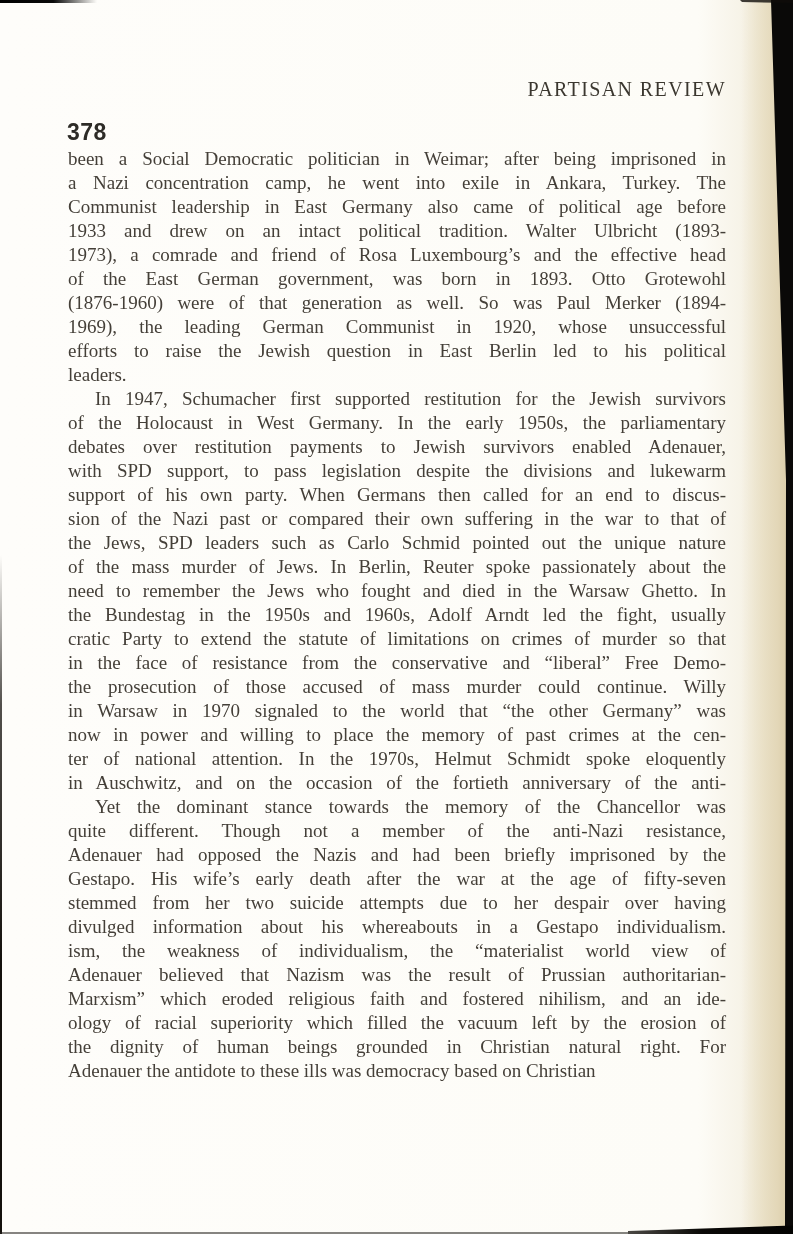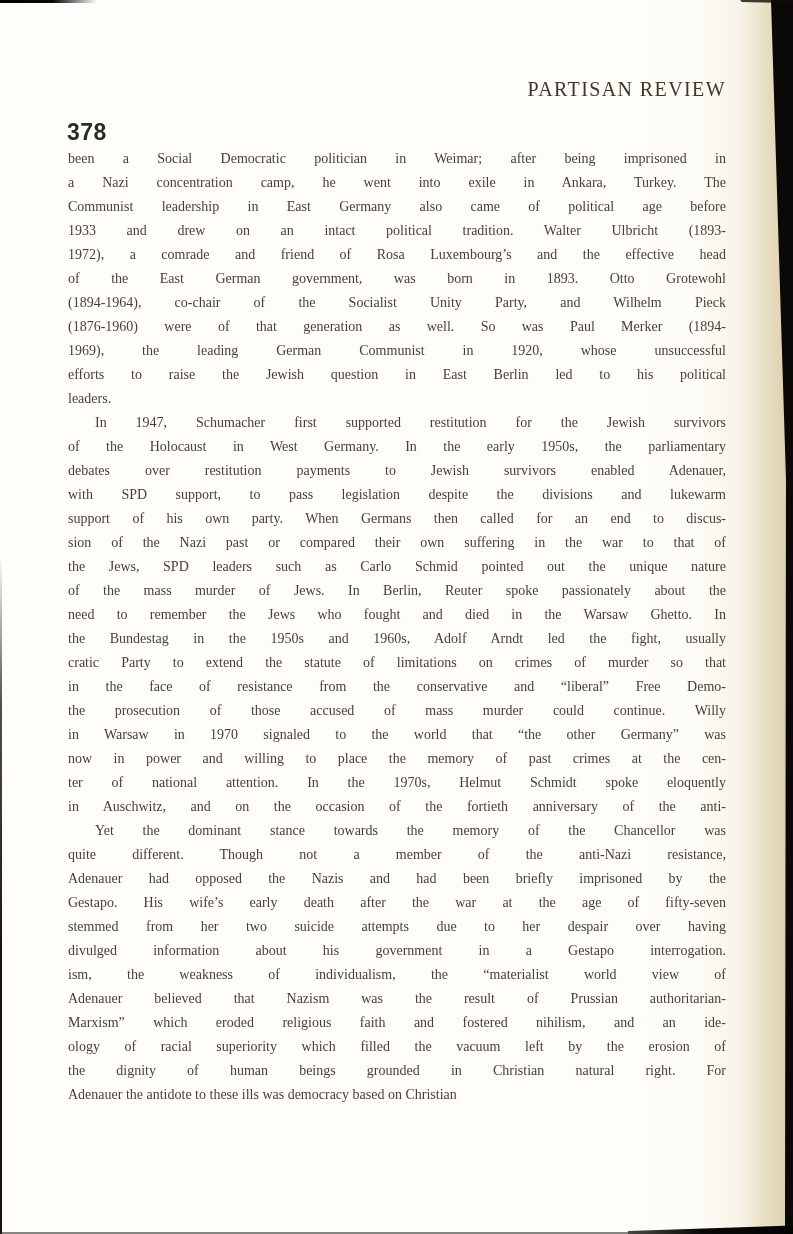--- a/index.html
+++ b/index.html
@@ -35,21 +35,21 @@
     font-size: 20px;
     letter-spacing: 1.4px;
     color: #3b372f;
   }
   
   .body-text {
     position: absolute;
     left: 68px;
     top: 147px;
     width: 658px;
-    font-size: 14px;
+    font-size: 19px;
     line-height: 24px;
     color: #443f38;
   }
   .line {
     text-align: justify;
     text-align-last: justify;
     height: 24px;
     white-space: nowrap-disabled;
   }
   .line.last {
@@ -112,23 +112,22 @@
   <div class="bottom-black-strip"></div>
 
   <div class="page-number">378</div>
   <div class="journal-title">PARTISAN REVIEW</div>
 
   <div class="body-text" id="body-text">
       <div class="line">been a Social Democratic politician in Weimar; after being imprisoned in</div>
       <div class="line">a Nazi concentration camp, he went into exile in Ankara, Turkey. The</div>
       <div class="line">Communist leadership in East Germany also came of political age before</div>
       <div class="line">1933 and drew on an intact political tradition. Walter Ulbricht (1893-</div>
-      <div class="line">1972), a comrade and friend of Rosa Luxembourg’s and the effective head</div>
+      <div class="line">1973), a comrade and friend of Rosa Luxembourg’s and the effective head</div>
       <div class="line">of the East German government, was born in 1893. Otto Grotewohl</div>
-      <div class="line">(1894-1964), co-chair of the Socialist Unity Party, and Wilhelm Pieck</div>
       <div class="line">(1876-1960) were of that generation as well. So was Paul Merker (1894-</div>
       <div class="line">1969), the leading German Communist in 1920, whose unsuccessful</div>
       <div class="line">efforts to raise the Jewish question in East Berlin led to his political</div>
       <div class="line last">leaders.</div>
       <div class="line indent">In 1947, Schumacher first supported restitution for the Jewish survivors</div>
       <div class="line">of the Holocaust in West Germany. In the early 1950s, the parliamentary</div>
       <div class="line">debates over restitution payments to Jewish survivors enabled Adenauer,</div>
       <div class="line">with SPD support, to pass legislation despite the divisions and lukewarm</div>
       <div class="line">support of his own party. When Germans then called for an end to discus-</div>
       <div class="line">sion of the Nazi past or compared their own suffering in the war to that of</div>
@@ -141,21 +140,21 @@
       <div class="line">the prosecution of those accused of mass murder could continue. Willy</div>
       <div class="line">in Warsaw in 1970 signaled to the world that “the other Germany” was</div>
       <div class="line">now in power and willing to place the memory of past crimes at the cen-</div>
       <div class="line">ter of national attention. In the 1970s, Helmut Schmidt spoke eloquently</div>
       <div class="line">in Auschwitz, and on the occasion of the fortieth anniversary of the anti-</div>
       <div class="line indent">Yet the dominant stance towards the memory of the Chancellor was</div>
       <div class="line">quite different. Though not a member of the anti-Nazi resistance,</div>
       <div class="line">Adenauer had opposed the Nazis and had been briefly imprisoned by the</div>
       <div class="line">Gestapo. His wife’s early death after the war at the age of fifty-seven</div>
       <div class="line">stemmed from her two suicide attempts due to her despair over having</div>
-      <div class="line">divulged information about his government in a Gestapo interrogation.</div>
+      <div class="line">divulged information about his whereabouts in a Gestapo individualism.</div>
       <div class="line">ism, the weakness of individualism, the “materialist world view of</div>
       <div class="line">Adenauer believed that Nazism was the result of Prussian authoritarian-</div>
       <div class="line">Marxism” which eroded religious faith and fostered nihilism, and an ide-</div>
       <div class="line">ology of racial superiority which filled the vacuum left by the erosion of</div>
       <div class="line">the dignity of human beings grounded in Christian natural right. For</div>
       <div class="line last">Adenauer the antidote to these ills was democracy based on Christian</div>
     </div>
 
 </div>
 

